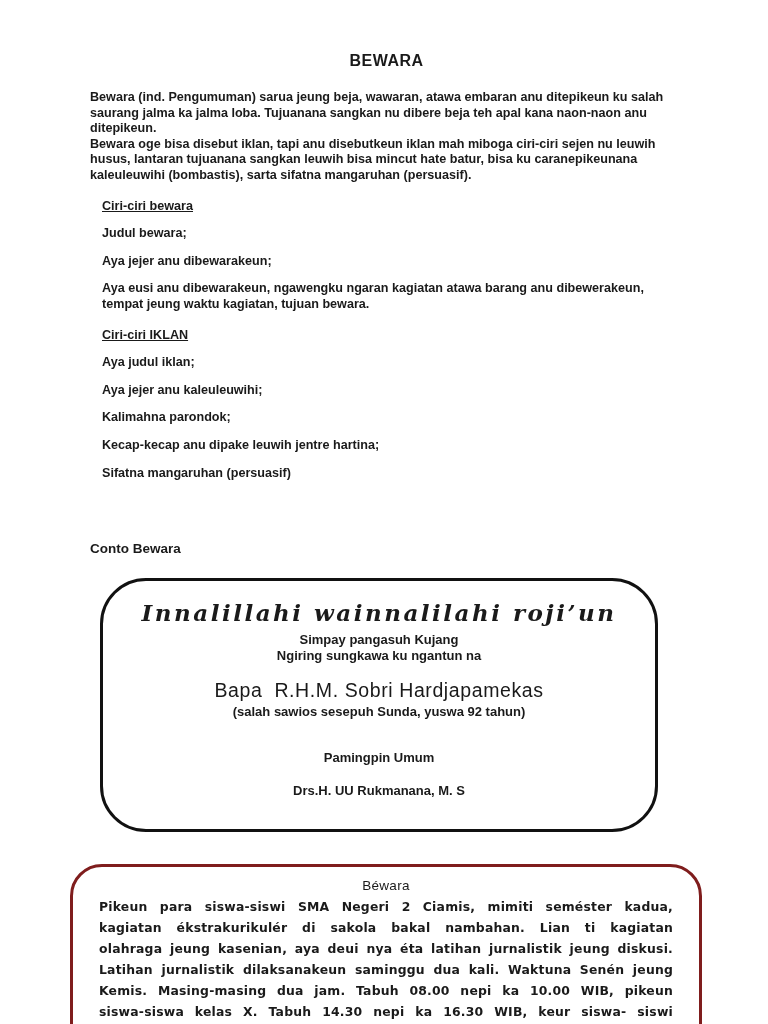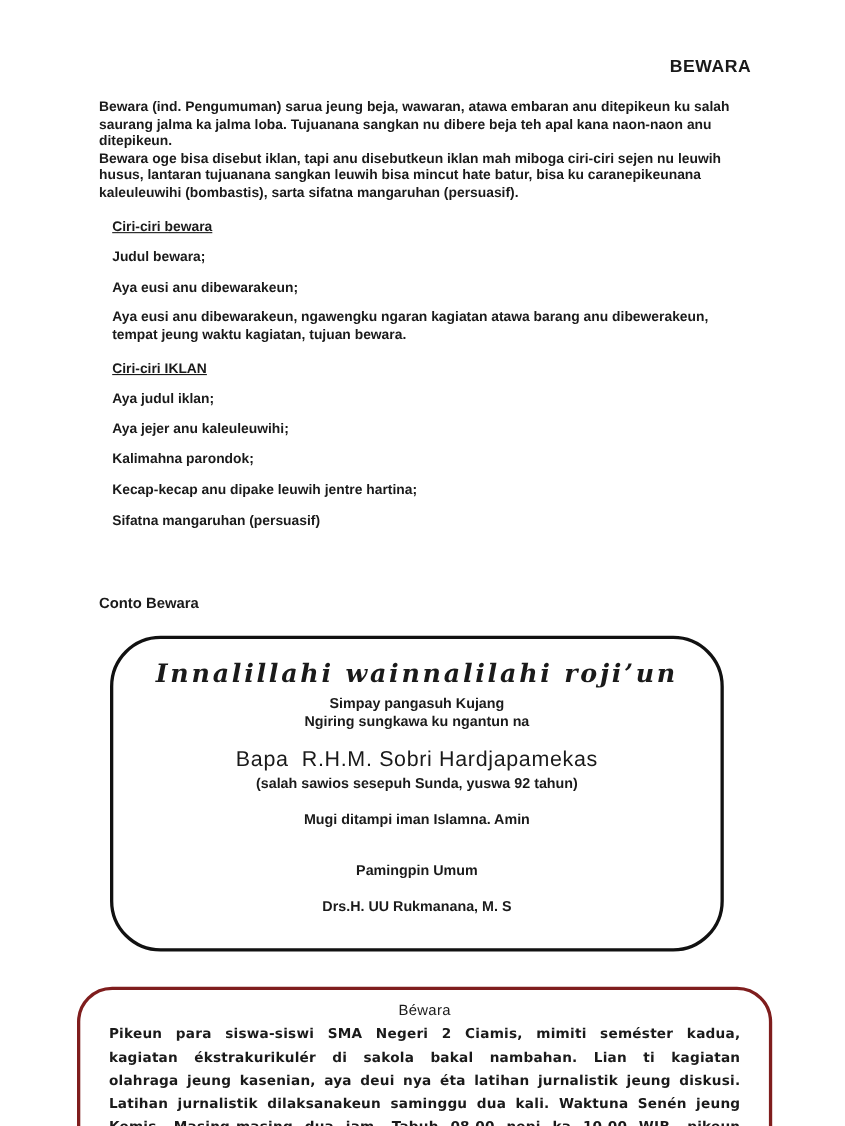--- a/index.html
+++ b/index.html
@@ -7,21 +7,21 @@
     width:768px;height:1024px;background:#ffffff;
     font-family:"Liberation Sans",sans-serif;color:#1a1a1a;
     overflow:hidden;
   }
   .page{
     box-sizing:border-box;
     width:768px;height:1024px;
     padding:52px 85px 0 90px;
   }
   .doc-title{
-    font-size:16px;font-weight:700;text-align:right;
+    font-size:16px;font-weight:700;text-align:center;
     letter-spacing:.5px;margin:0 0 20px 0;
   }
   .body-text{
     font-size:12.6px;font-weight:700;line-height:15.6px;
     margin:0;
   }
   .section{margin-top:15px;}
   .section-heading{
     text-decoration:underline;
     display:inline-block;
@@ -81,42 +81,41 @@
 <div class="page">
 
   <h1 class="doc-title">BEWARA</h1>
 
   <p class="body-text">Bewara (ind. Pengumuman) sarua jeung beja, wawaran, atawa embaran anu ditepikeun ku salah saurang jalma ka jalma loba. Tujuanana sangkan nu dibere beja teh apal kana naon-naon anu ditepikeun.</p>
   <p class="body-text">Bewara oge bisa disebut iklan, tapi anu disebutkeun iklan mah miboga ciri-ciri sejen nu leuwih husus, lantaran tujuanana sangkan leuwih bisa mincut hate batur, bisa ku caranepikeunana kaleuleuwihi (bombastis), sarta sifatna mangaruhan (persuasif).</p>
 
   <div class="section">
     <p class="body-text list-line"><span class="section-heading">Ciri-ciri bewara</span></p>
     <p class="body-text list-line">Judul bewara;</p>
-    <p class="body-text list-line">Aya eusi anu dibewarakeun;</p>
+    <p class="body-text list-line">Aya jejer anu dibewarakeun;</p>
     <p class="body-text list-line">Aya eusi anu dibewarakeun, ngawengku ngaran kagiatan atawa barang anu dibewerakeun, tempat jeung waktu kagiatan, tujuan bewara.</p>
   </div>
 
   <div class="section">
     <p class="body-text list-line"><span class="section-heading">Ciri-ciri IKLAN</span></p>
     <p class="body-text list-line">Aya judul iklan;</p>
     <p class="body-text list-line">Aya jejer anu kaleuleuwihi;</p>
     <p class="body-text list-line">Kalimahna parondok;</p>
     <p class="body-text list-line">Kecap-kecap anu dipake leuwih jentre hartina;</p>
     <p class="body-text list-line">Sifatna mangaruhan (persuasif)</p>
   </div>
 
   <p class="conto-heading">Conto Bewara</p>
 
   <div class="card1">
     <p class="script-line">Innalillahi wainnalilahi roji’un</p>
     <p class="b13">Simpay pangasuh Kujang</p>
     <p class="b13">Ngiring sungkawa ku ngantun na</p>
     <p class="deceased-name">Bapa  R.H.M. Sobri Hardjapamekas</p>
     <p class="b13">(salah sawios sesepuh Sunda, yuswa 92 tahun)</p>
-    <p class="b13 prayer-line">Mugi ditampi iman Islamna. Amin</p>
     <p class="b13 role-line">Pamingpin Umum</p>
     <p class="b13 signer-line">Drs.H. UU Rukmanana, M. S</p>
   </div>
 
   <div class="card2">
     <p class="card2-title">Béwara</p>
     <p class="card2-body">Pikeun para siswa-siswi SMA Negeri 2 Ciamis, mimiti seméster kadua, kagiatan ékstrakurikulér di sakola bakal nambahan. Lian ti kagiatan olahraga jeung kasenian, aya deui nya éta latihan jurnalistik jeung diskusi. Latihan jurnalistik dilaksanakeun saminggu dua kali. Waktuna Senén jeung Kemis. Masing-masing dua jam. Tabuh 08.00 nepi ka 10.00 WIB, pikeun siswa-siswa kelas X. Tabuh 14.30 nepi ka 16.30 WIB, keur siswa- siswi kelas XI jeung XII.</p>
   </div>
 
 </div>

